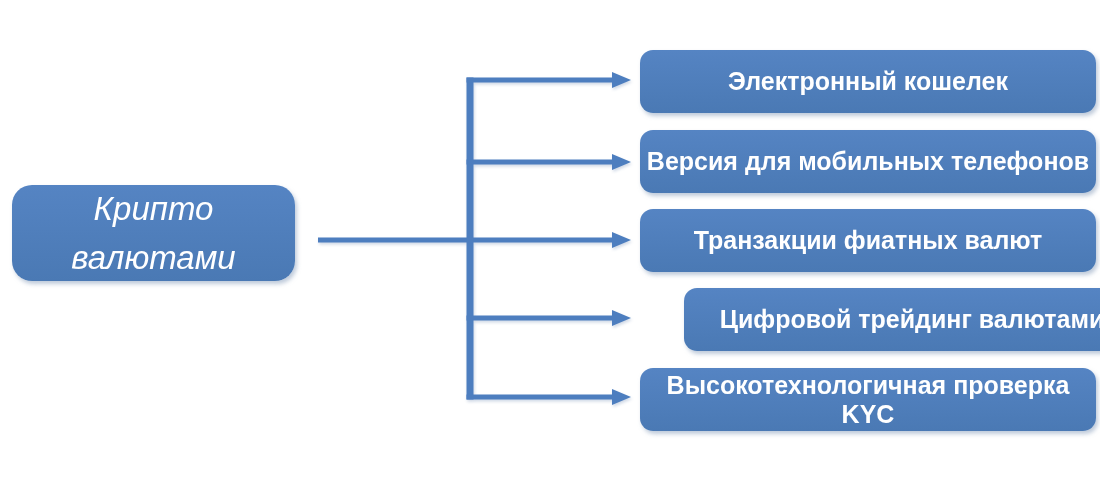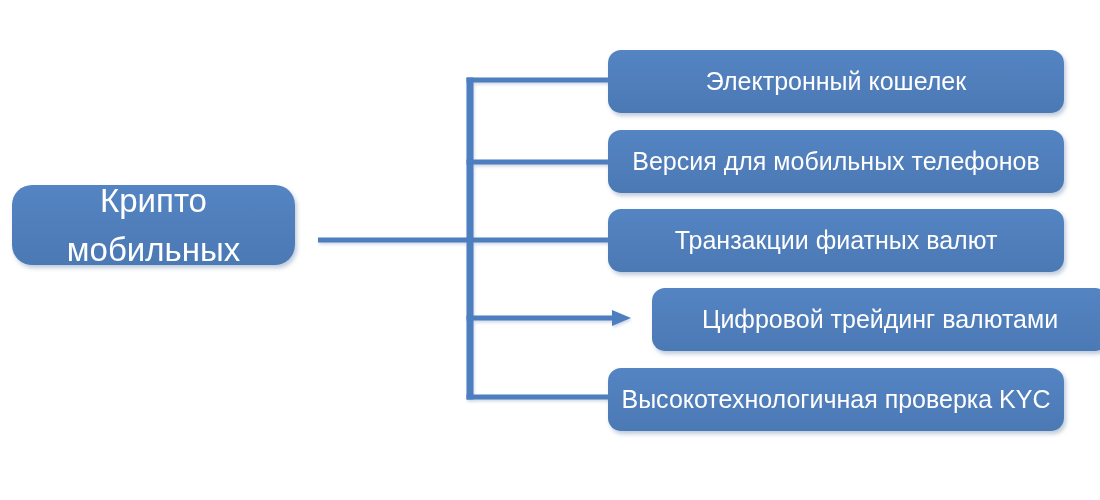--- a/index.html
+++ b/index.html
@@ -26,31 +26,33 @@
     color: var(--text, #ffffff);
     display: flex;
     align-items: center;
     justify-content: center;
     box-shadow: 2px 3px 4px rgba(136,158,188,0.55);
     box-sizing: border-box;
     text-align: center;
   }
   .root-node {
     left: 12px; top: 185px;
-    width: 283px; height: 80px;
+    width: 283px; height: 96px;
     border-radius: 20px;
     flex-direction: column;
     font-size: 33px;
     line-height: 1.5;
+    font-style: italic;
   }
   .branch {
-    left: 608px;
+    left: 640px;
     width: 456px; height: 63px;
     border-radius: 13px;
     font-size: 25px;
+    font-weight: bold;
   }
   .b0 { top: 50px; }
   .b1 { top: 130px; }
   .b2 { top: 209px; }
   .b3 { top: 288px; margin-left: 44px; }
   .b4 { top: 368px; text-align: center; }
 </style>
 </head>
 <body>
 
@@ -69,21 +71,21 @@
 
     <polygon points="612,72 631,80 612,88"></polygon>
     <polygon points="612,154 631,162 612,170"></polygon>
     <polygon points="612,232 631,240 612,248"></polygon>
     <polygon points="612,310 631,318 612,326"></polygon>
     <polygon points="612,389 631,397 612,405"></polygon>
   </svg>
 
   <div class="node root-node">
     <div>Крипто</div>
-    <div>мобильных</div>
+    <div>валютами</div>
   </div>
 
   <div class="node branch b0">
     <span>Электронный кошелек</span>
   </div>
   <div class="node branch b1">
     <span>Версия для мобильных телефонов</span>
   </div>
   <div class="node branch b2">
     <span>Транзакции фиатных валют</span>

